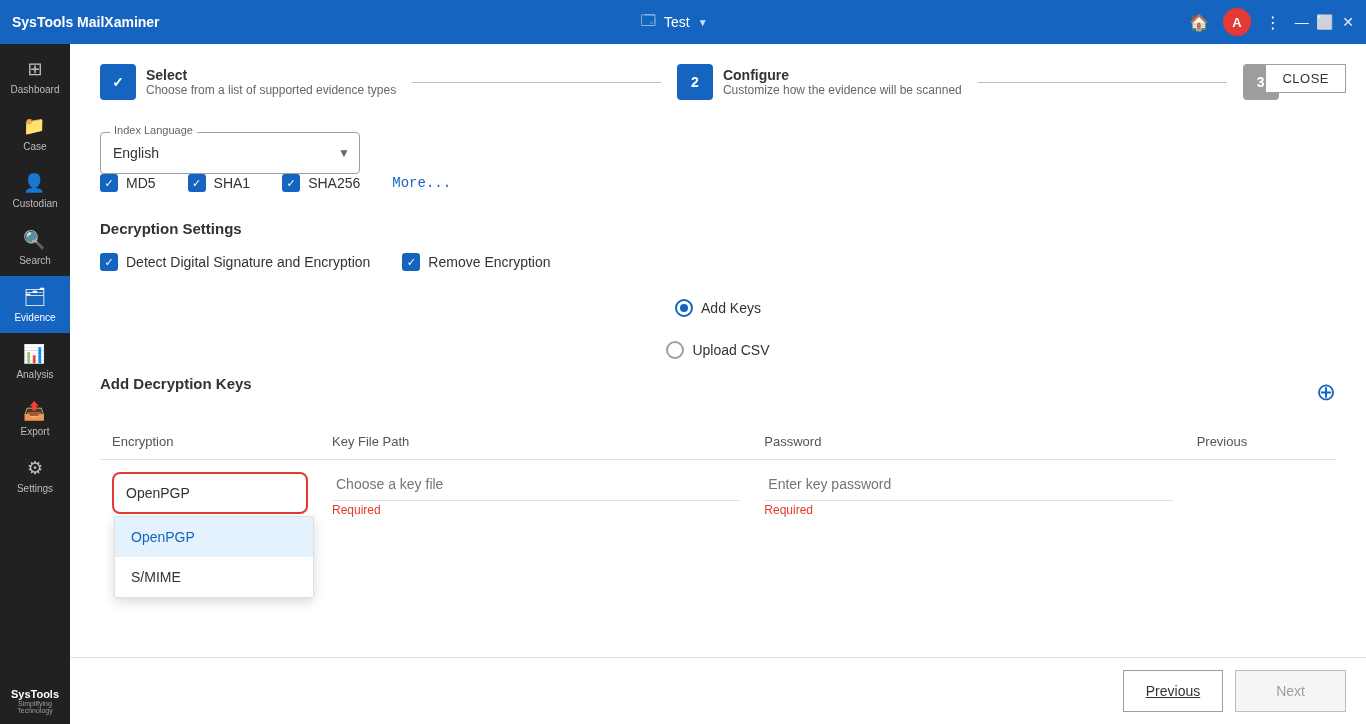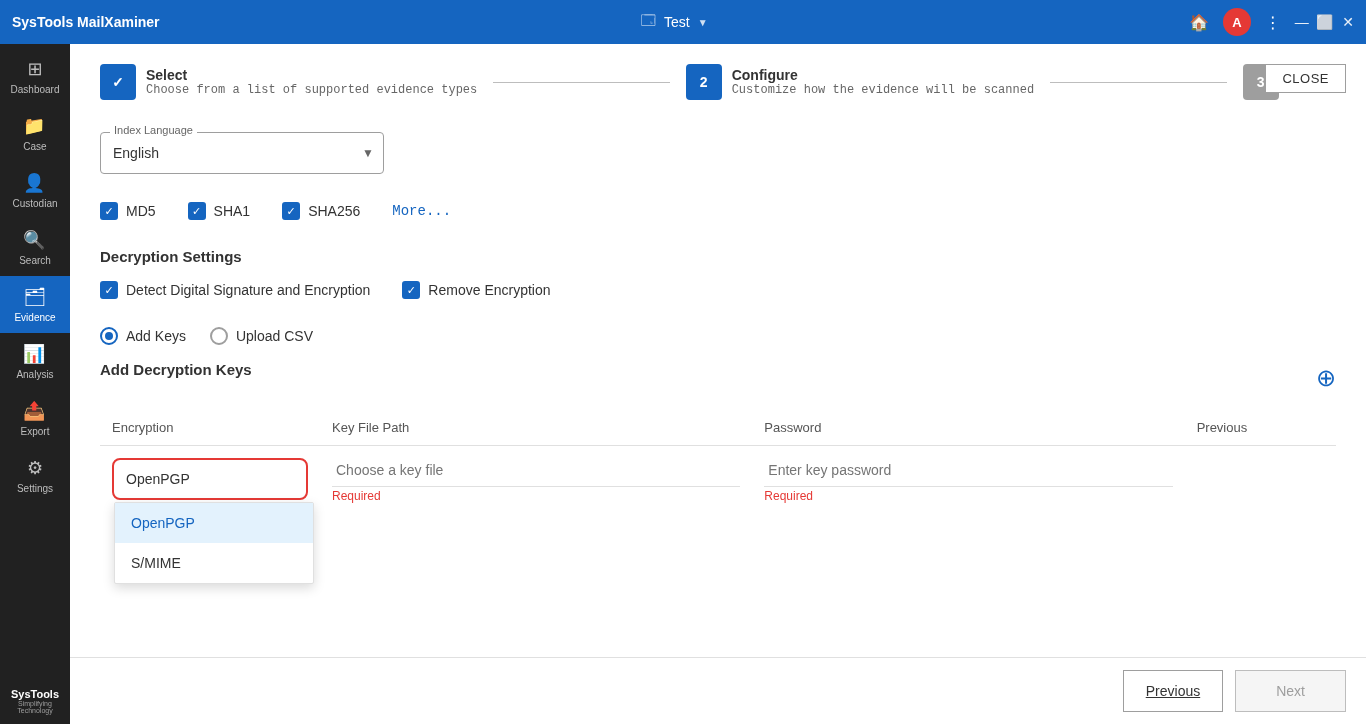--- a/index.html
+++ b/index.html
@@ -78,28 +78,28 @@
     .wizard-step-circle {
       width: 36px; height: 36px; border-radius: 4px;
       display: flex; align-items: center; justify-content: center;
       font-size: 14px; font-weight: 600;
     }
     .wizard-step-circle.completed { background: #1565c0; color: white; }
     .wizard-step-circle.active { background: #1565c0; color: white; }
     .wizard-step-circle.inactive { background: #9e9e9e; color: white; }
     .wizard-step-info {}
     .wizard-step-name { font-size: 14px; font-weight: 600; color: #333; }
-    .wizard-step-desc { font-size: 12px; color: #666; font-family: Liberation Mono, monospace; }
+    .wizard-step-desc { font-size: 12px; color: #666; }
     .wizard-connector { flex: 1; height: 1px; background: #bdbdbd; margin: 0 16px; }
 
     
     .form-section { margin-bottom: 28px; }
 
     
-    .field-group { position: relative; width: 284px; margin-bottom: 28px; }
+    .field-group { position: relative; width: 260px; }
     .field-label {
       position: absolute; top: -8px; left: 10px;
       background: white; padding: 0 4px;
       font-size: 11px; color: #666;
     }
     .field-select {
       width: 100%; height: 42px; border: 1px solid #9e9e9e;
       border-radius: 4px; padding: 0 36px 0 12px;
       font-size: 14px; color: #333; background: white;
       appearance: none; cursor: pointer;
@@ -118,21 +118,21 @@
     .checkbox-box {
       width: 18px; height: 18px; border-radius: 3px;
       background: #1565c0; border: 2px solid #1565c0;
       display: flex; align-items: center; justify-content: center;
       flex-shrink: 0;
     }
     .checkbox-box-check { color: white; font-size: 11px; }
     .more-link { color: #1565c0; font-size: 14px; cursor: pointer; text-decoration: none; font-family: Liberation Mono, monospace; }
 
     
-    .radio-row { display: flex; align-items: center; gap: 24px; margin: 16px 0; }
+    .radio-row { display: flex; align-items: center; gap: 24px; margin: 16px 0; flex-direction: column; }
     .radio-item { display: flex; align-items: center; gap: 8px; font-size: 14px; color: #333; cursor: pointer; }
     .radio-circle {
       width: 18px; height: 18px; border-radius: 50%;
       border: 2px solid #1565c0;
       display: flex; align-items: center; justify-content: center;
       flex-shrink: 0;
     }
     .radio-circle.selected::after {
       content: ''; width: 8px; height: 8px; border-radius: 50%; background: #1565c0;
     }

